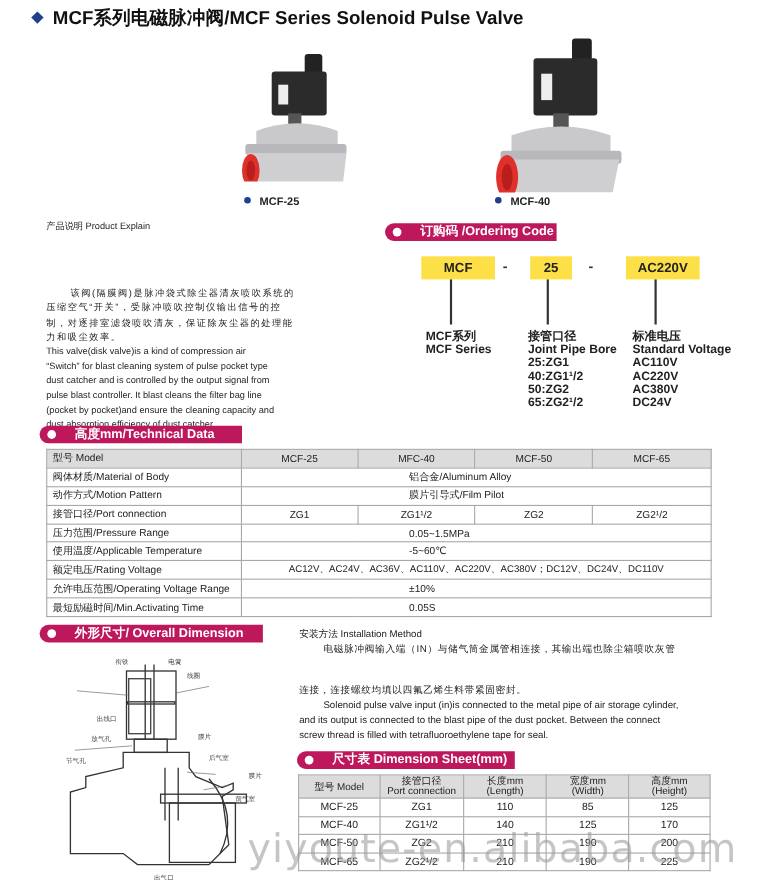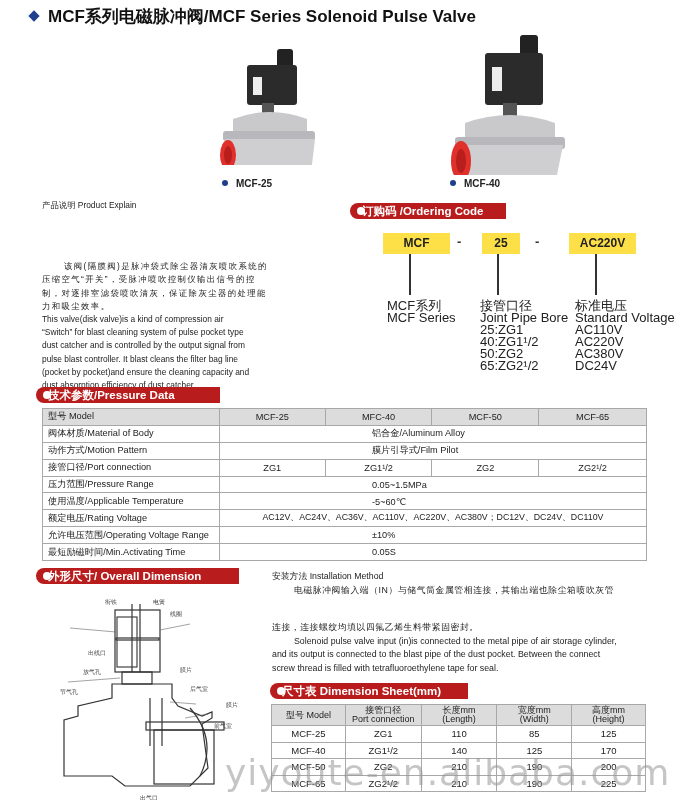--- a/index.html
+++ b/index.html
@@ -7,31 +7,31 @@
   body { position: relative; font-family: "Liberation Sans", "DejaVu Sans", sans-serif; color: #222; }
   .abs { position: absolute; }
 
   .page-title { left: 30px; top: 5px; font-size: 17px; font-weight: bold; color: #111; letter-spacing: 0; white-space: nowrap; }
   .page-title .diamond { display: inline-block; width: 8px; height: 8px; background: #1e3f8c; transform: rotate(45deg); margin-right: 10px; position: relative; top: -2px; }
 
   .product-fig { width: 150px; height: 130px; }
   .caption { font-size: 10px; font-weight: bold; color: #222; white-space: nowrap; }
   .caption .dot { display: inline-block; width: 6px; height: 6px; border-radius: 50%; background: #1e3f8c; margin-right: 8px; position: relative; top: -1px; }
 
-  .section-header { height: 16px; background: #b91c1c; color: #fff; font-weight: bold; font-size: 11.5px; border-radius: 8px 0 0 8px; padding-left: 12px; line-height: 16px; white-space: nowrap; }
+  .section-header { height: 16px; background: #be185d; color: #fff; font-weight: bold; font-size: 11.5px; border-radius: 8px 0 0 8px; padding-left: 32px; line-height: 16px; white-space: nowrap; }
   .section-header .bullet { position: absolute; left: 7px; top: 4px; width: 8px; height: 8px; border-radius: 50%; background: #fff; }
 
   .explain { left: 42px; top: 199px; width: 260px; font-size: 8.4px; line-height: 13.2px; color: #222; }
   .explain .cn { letter-spacing: 1.4px; }
   .explain .indent { text-indent: 22px; margin-top: 48px; }
 
   .code-box { height: 21px; background: #fde047; font-weight: bold; font-size: 12px; text-align: center; line-height: 21px; color: #222; }
   .code-dash { font-weight: bold; font-size: 13px; color: #333; }
   .vline { width: 2px; background: #333; }
-  .code-legend { font-size: 13px; line-height: 12px; color: #222; white-space: nowrap; }
+  .code-legend { font-size: 11px; line-height: 12px; color: #222; white-space: nowrap; font-weight: bold; }
 
   table { border-collapse: collapse; }
   .tech-table { left: 42px; top: 408px; width: 605px; font-size: 9.2px; }
   .tech-table td { border: 1px solid #a8a8a8; height: 16.9px; padding: 0 5px; color: #222; white-space: nowrap; }
   .tech-table tr.head td { background: #dcdcdc; }
   .tech-table td.c { text-align: center; }
 
   .install { left: 272px; top: 570px; width: 420px; font-size: 8.8px; line-height: 13.5px; color: #222; }
   .install .indent { text-indent: 22px; }
 
@@ -121,21 +121,21 @@
 <div class="abs code-legend" style="left:575px; top:300px;">
   <div>标准电压</div>
   <div>Standard Voltage</div>
   <div>AC110V</div>
   <div>AC220V</div>
   <div>AC380V</div>
   <div>DC24V</div>
 </div>
 
 <div class="abs section-header" style="left:36px; top:387px; width:184px;">
-  <span class="bullet"></span><span>技术参数/Pressure Data</span>
+  <span class="bullet"></span><span>高度mm/Technical Data</span>
 </div>
 
 <table class="abs tech-table">
   <colgroup>
       <col style="width:177px">
       <col style="width:106px">
       <col style="width:107px">
       <col style="width:107px">
       <col style="width:108px">
     </colgroup>

